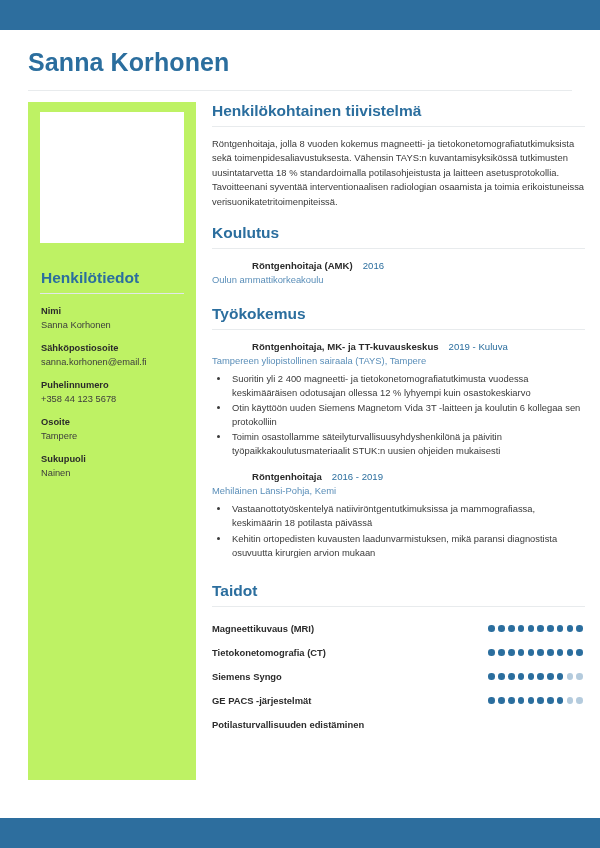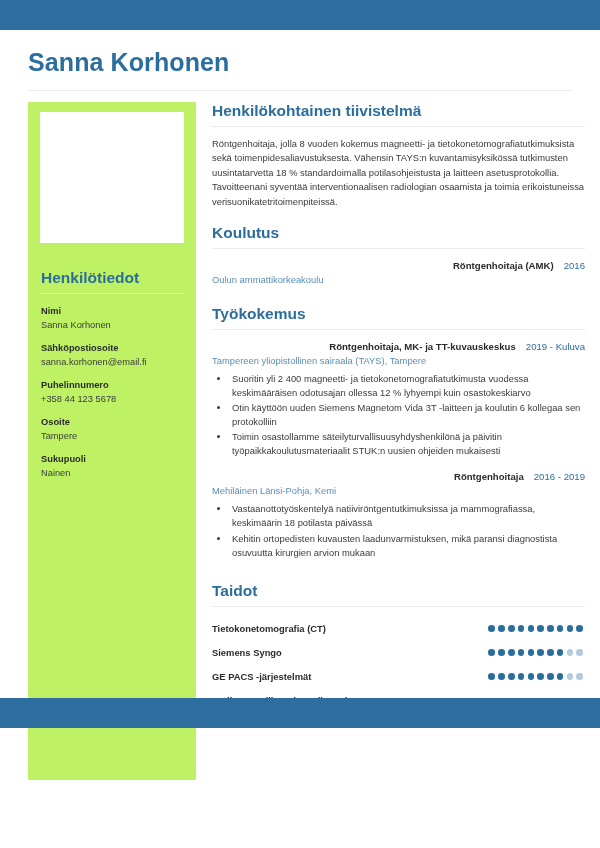--- a/index.html
+++ b/index.html
@@ -11,21 +11,21 @@
     height: 848px;
     background: #ffffff;
     font-family: "Liberation Sans", sans-serif;
     color: #333333;
     overflow: hidden;
     position: relative;
   }
   .page {
     position: relative;
     width: 600px;
-    height: 728px;
+    height: 848px;
     background: #ffffff;
     box-sizing: border-box;
   }
   .top-bar {
     position: absolute;
     top: 0; left: 0;
     width: 600px;
     height: 30px;
     background: #2d6e9e;
   }
@@ -129,21 +129,21 @@
     font-size: 9.4px;
     line-height: 1.55;
     color: #3a3a3a;
     margin: 0 0 14px 0;
   }
   .entry {
     margin-bottom: 4px;
   }
   .entry-row {
     display: flex;
-    justify-content: flex-end;
+    justify-content: flex-start;
     align-items: baseline;
     padding-left: 40px;
   }
   .entry-title {
     font-size: 9.6px;
     font-weight: bold;
     color: #2b2b2b;
     line-height: 1.45;
   }
   .entry-date {
@@ -296,20 +296,35 @@
             </ul>
           </div>
           <div class="spacer-sm"></div>
         </section>
 
         <section class="section">
           <h2 class="section-heading">Taidot</h2>
           <div class="section-rule"></div>
           <div>
             <div class="skill-row">
+              <div class="skill-name">Magneettikuvaus (MRI)</div>
+              <div class="skill-dots">
+                  <span class="dot"></span>
+                  <span class="dot"></span>
+                  <span class="dot"></span>
+                  <span class="dot"></span>
+                  <span class="dot"></span>
+                  <span class="dot"></span>
+                  <span class="dot"></span>
+                  <span class="dot"></span>
+                  <span class="dot"></span>
+                  <span class="dot"></span>
+                </div>
+            </div>
+            <div class="skill-row">
               <div class="skill-name">Tietokonetomografia (CT)</div>
               <div class="skill-dots">
                   <span class="dot"></span>
                   <span class="dot"></span>
                   <span class="dot"></span>
                   <span class="dot"></span>
                   <span class="dot"></span>
                   <span class="dot"></span>
                   <span class="dot"></span>
                   <span class="dot"></span>

